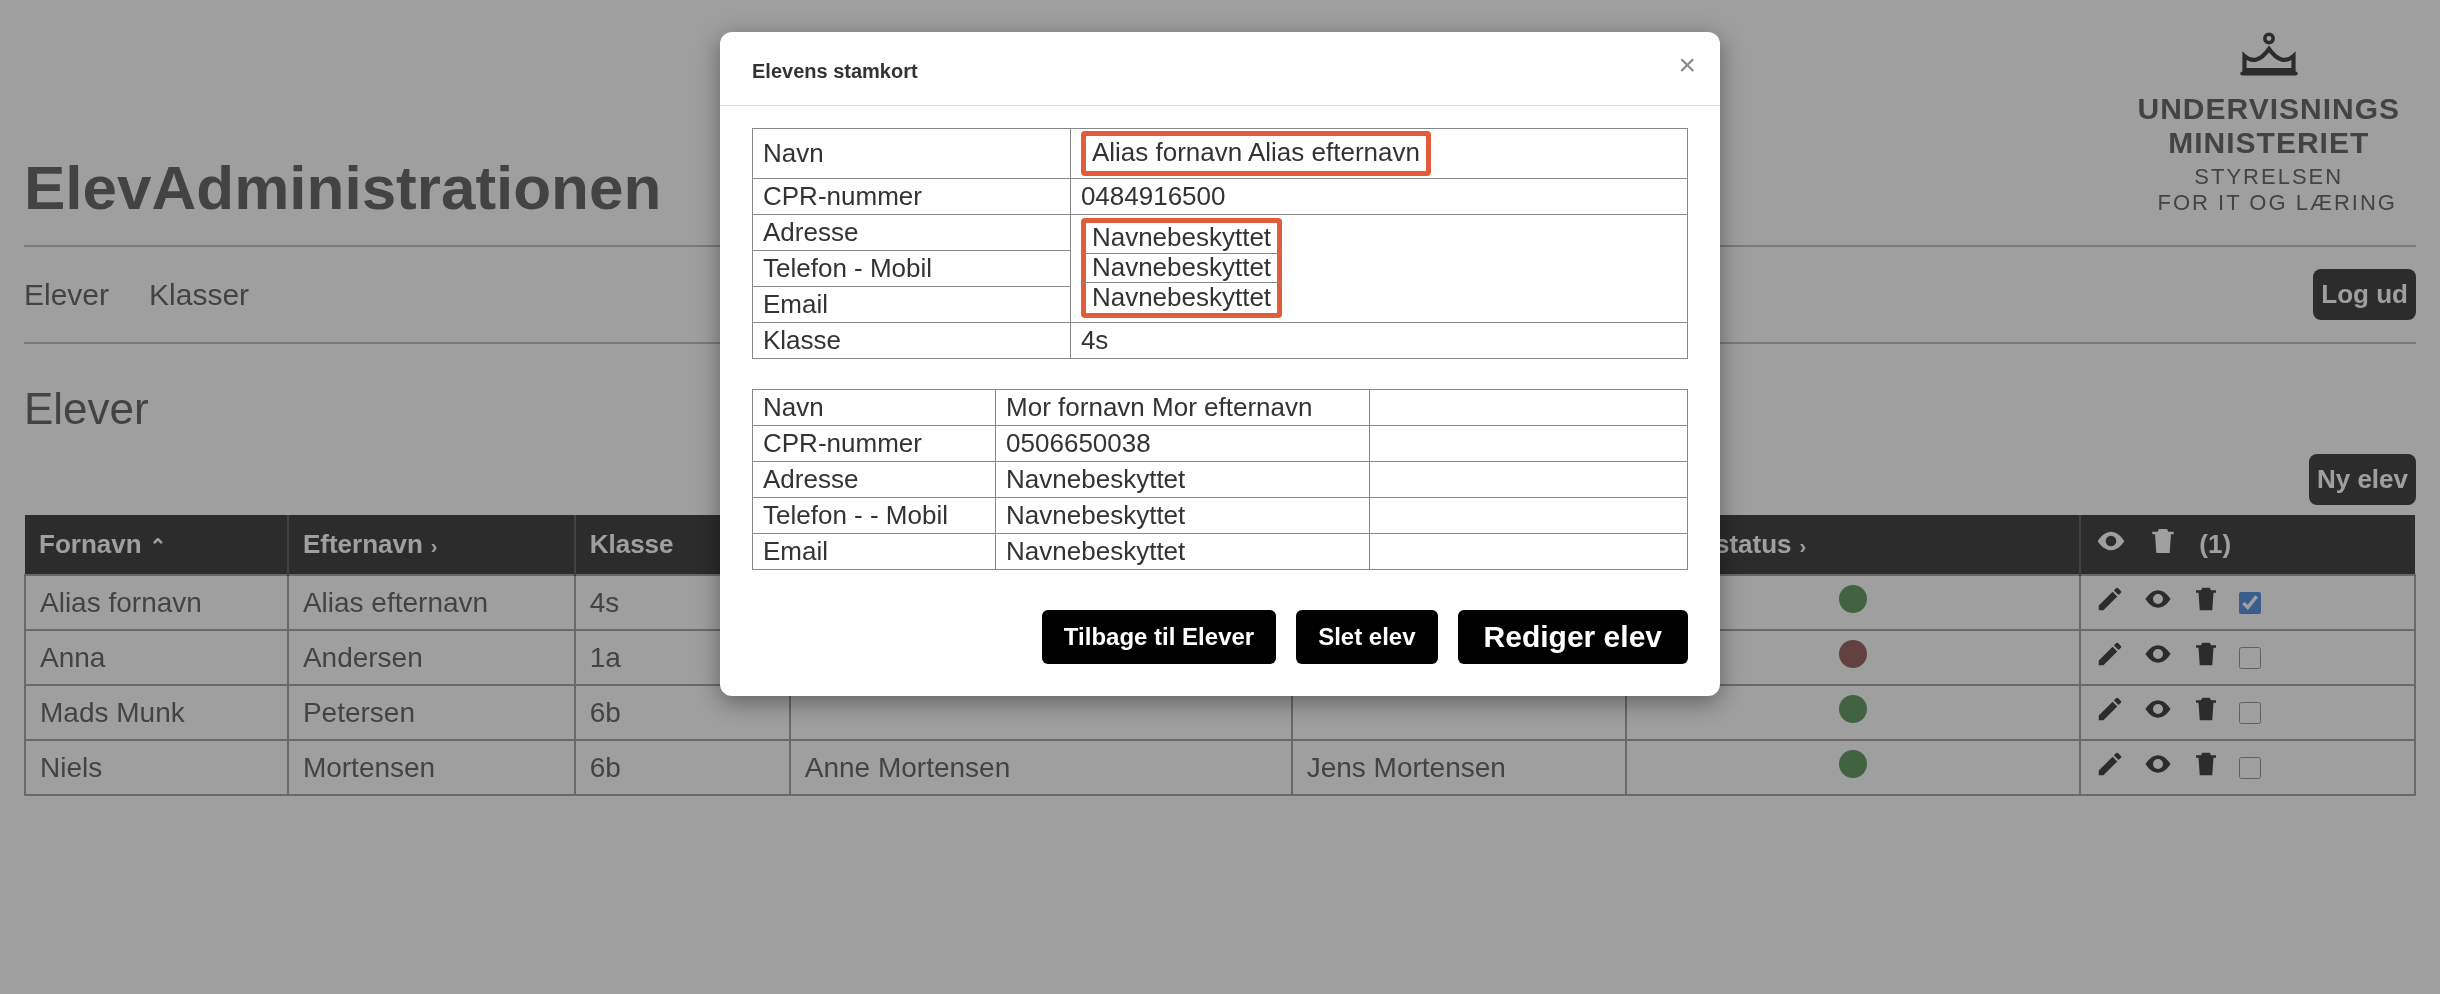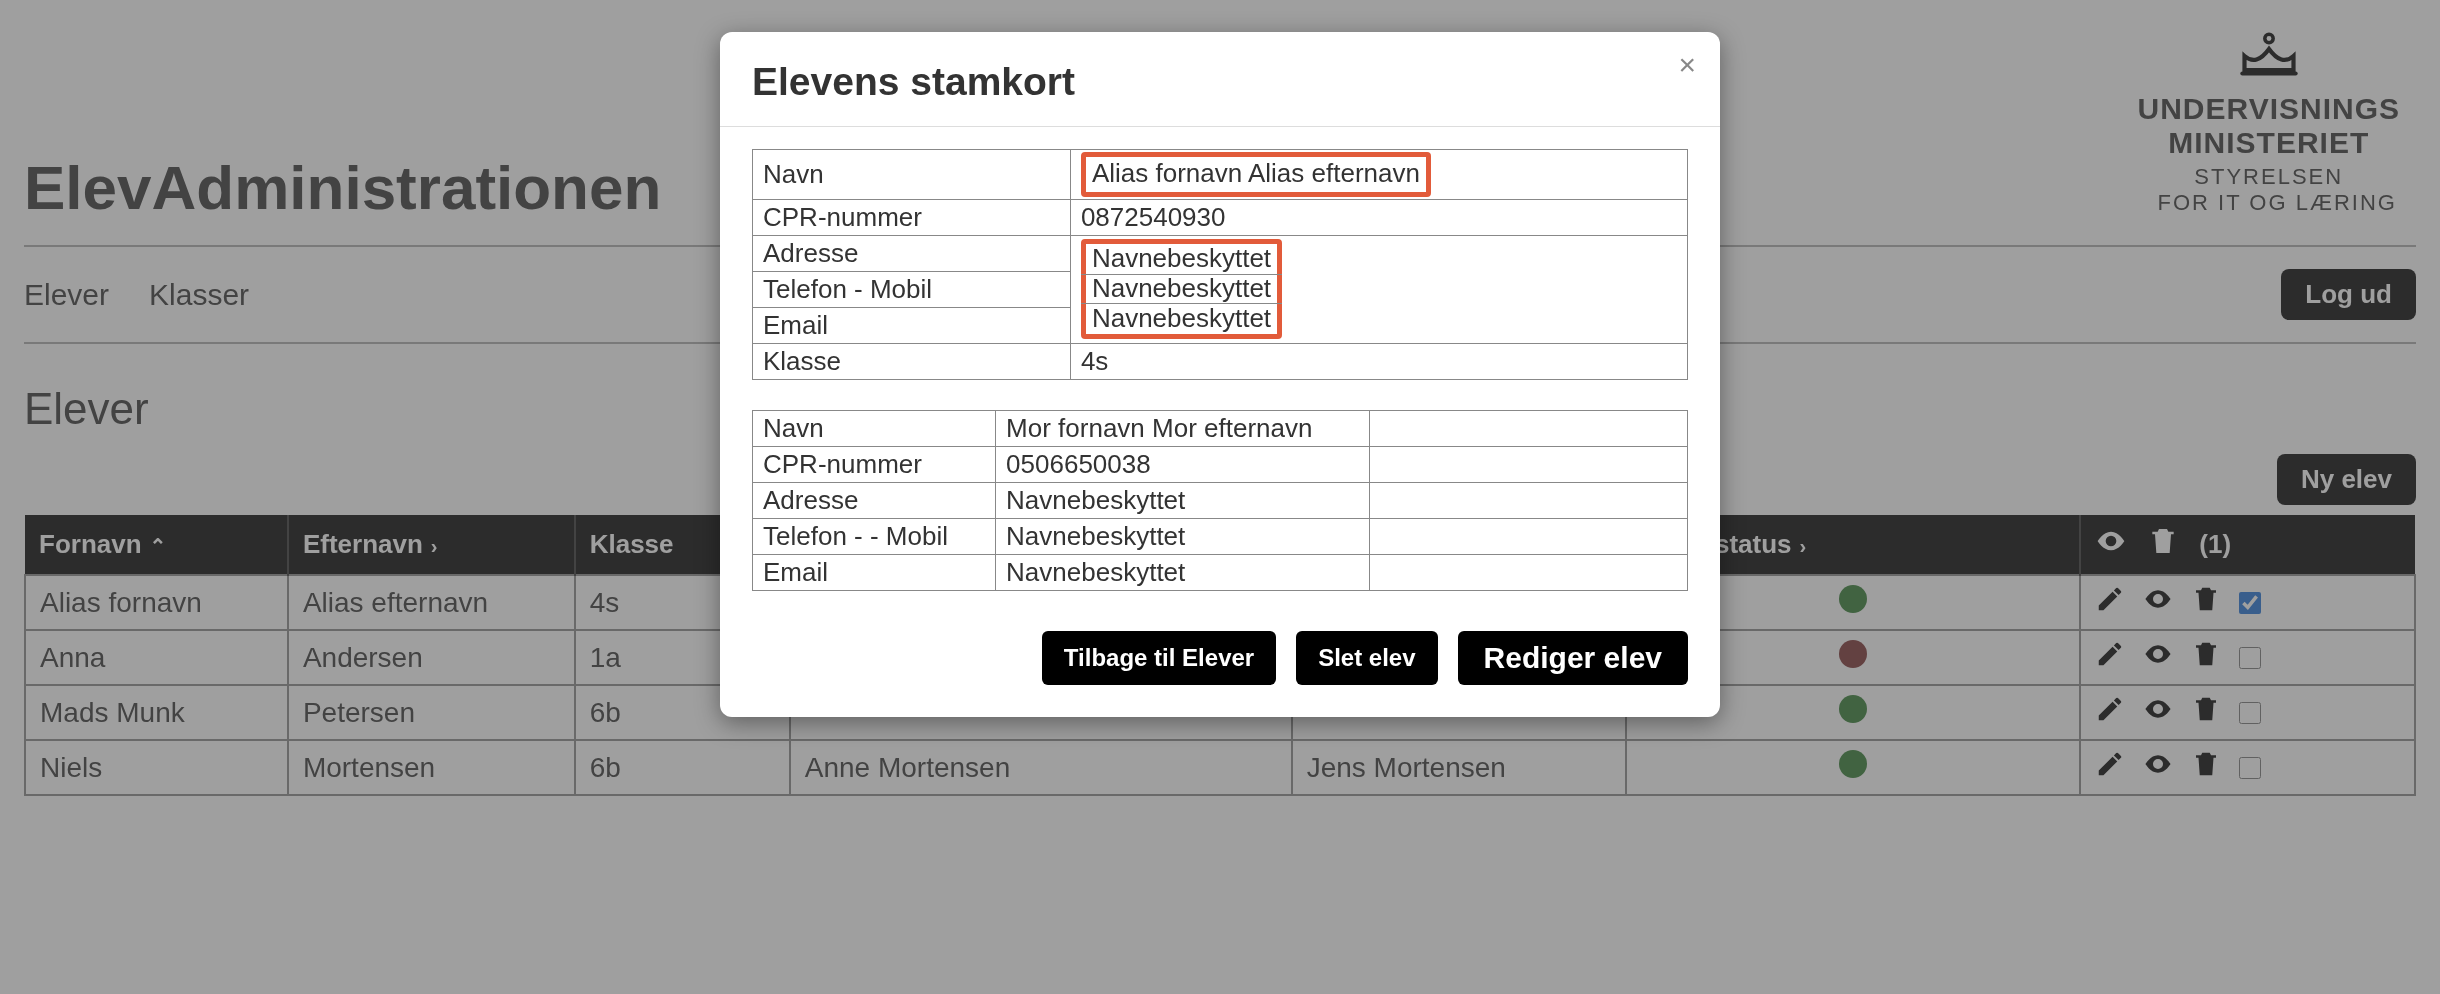--- a/index.html
+++ b/index.html
@@ -15,21 +15,21 @@
   .brand-text3 { font-size: 22px; letter-spacing: 2px; margin-top:4px; }
   .brand-text4 { font-size: 22px; letter-spacing: 2px; margin-left: 17px; }
 
   h1.app-title { font-size: 62px; font-weight: 700; margin-top: 120px; }
 
   hr.sep { border: none; border-top: 2px solid #aaa; margin: 22px 0; }
 
   .navbar { display: flex; align-items: center; justify-content: space-between; }
   .nav-links { display: flex; gap: 40px; font-size: 30px; }
   .nav-links span { cursor: pointer; }
-  .btn-black { background: #000; color: #fff; font-size: 26px; font-weight: 700; padding: 10px 24px; border-radius: 8px; border: none; cursor: pointer; }
+  .btn-black { background: #000; color: #fff; font-size: 26px; font-weight: 700; padding: 10px 8px; border-radius: 8px; border: none; cursor: pointer; }
 
   .logged-row { text-align: right; font-size: 28px; margin-top: 14px; }
 
   h2.section-title { font-size: 44px; font-weight: 400; margin-top: 40px; }
 
   .ny-elev-row { text-align: right; margin-top: 20px; }
 
   table.elever { width: 100%; border-collapse: collapse; margin-top: 10px; table-layout:fixed;padding-left:23px; }
   table.elever th { background: #000; color: #fff; font-size: 26px; text-align: left; padding: 10px 14px; font-weight: 700; border-left:2px solid #333; }
   table.elever th:first-child { border-left:none; }
@@ -42,21 +42,21 @@
   .hdr-icons { display:flex; align-items:center; gap:20px; }
   .hdr-icons svg { width:32px; height:32px; fill:#fff; }
 
   
   col.c1{width:11%} col.c2{width:12%} col.c3{width:9%} col.c4{width:21%} col.c5{width:14%} col.c6{width:19%} col.c7{width:14%}
 
   
   .overlay { position: absolute; inset: 0; background: rgba(80,80,80,0.55); }
   .modal { position: absolute; top: 32px; left: 50%; transform: translateX(-50%); width: 1000px; background: #fff; border-radius: 12px; box-shadow: 0 6px 24px rgba(0,0,0,0.4); padding: 28px 32px 32px 32px; }
   .modal-close { position: absolute; top: 16px; right: 24px; font-size: 30px; color: #888; cursor: pointer; }
-  .modal h3 { font-size: 39px; font-weight: 700; }
+  .modal h3 { font-size: 20px; font-weight: 700; }
   .modal hr { border:none; border-top:1px solid #ddd; margin:22px -32px; }
 
   table.info, table.contacts { width: 100%; border-collapse: collapse; }
   table.info td { border:1px solid #888; padding:2px 10px; font-size:26px; }
   table.info td.key { width:34%; }
   table.info td.val span.hl { border:5px solid #e25b3a; border-radius:4px; padding:0 6px 2px 6px; display:inline-block; line-height:1.25; }
   .hl-stack { display:inline-block; border:5px solid #e25b3a; border-radius:4px; padding:0 6px; line-height:1.15; position:relative; }
   .hl-stack::after { content:""; position:absolute; left:-5px; right:-5px; top:33%; border-top:1px solid #888; }
   .hl-stack::before { content:""; position:absolute; left:-5px; right:-5px; top:66%; border-top:1px solid #888; }
 
@@ -254,21 +254,21 @@
   <hr>
 
   <table class="info">
     <tbody>
         <tr>
           <td class="key">Navn</td>
         <td class="val"><span class="hl">Alias fornavn Alias efternavn</span></td>
         </tr>
     <tr>
           <td class="key">CPR-nummer</td>
-        <td class="val">0872540930</td>
+        <td class="val">0484916500</td>
         </tr>
     <tr>
           <td class="key">Adresse</td>
         <td class="val" rowspan="3" style="padding:0 10px; position:relative;">
           <span class="hl-stack">
             <div>Navnebeskyttet</div>
             <div>Navnebeskyttet</div>
             <div>Navnebeskyttet</div>
           </span>
         </td>

